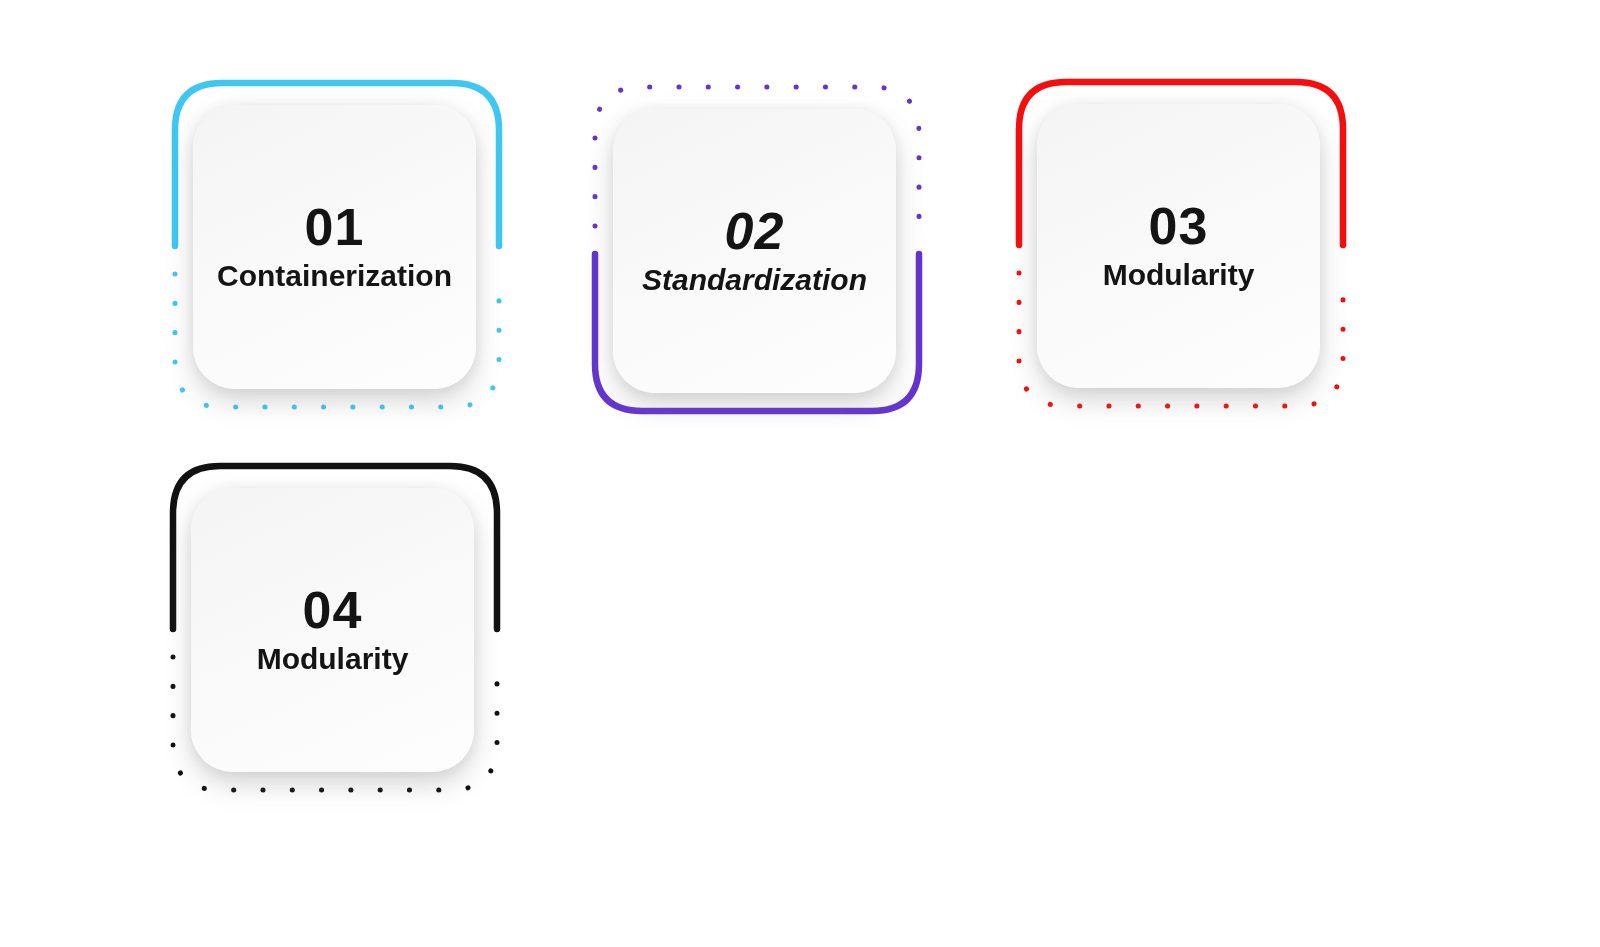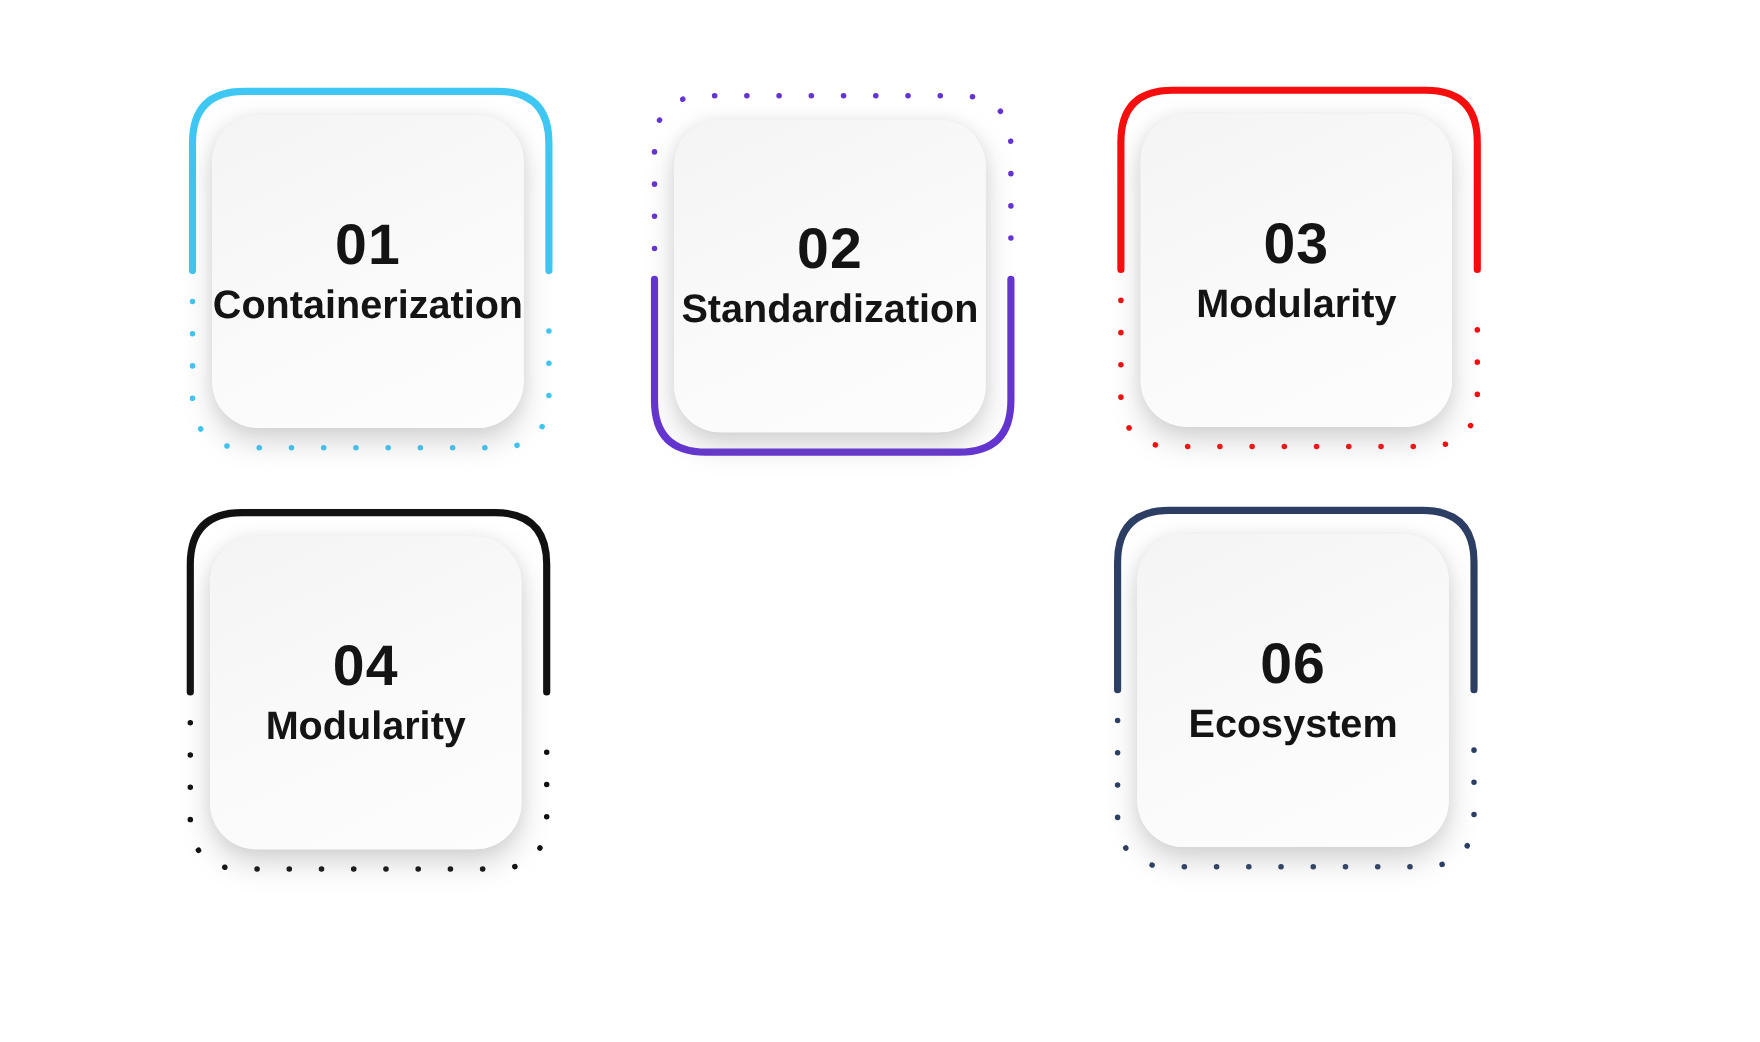--- a/index.html
+++ b/index.html
@@ -6,21 +6,21 @@
   body{
     width:1600px;height:947px;
     background:#ffffff;
     font-family:"Liberation Sans", sans-serif;
     position:relative;
     overflow:hidden;
   }
   .canvas{position:absolute;inset:0;}
   .card{position:absolute;width:330px;height:330px;}
   .pos-1{left:172px;top:80px;}
-  .pos-2{left:592px;top:84px;}
+  .pos-2{left:592px;top:84px;font-style:italic;}
   .pos-3{left:1016px;top:79px;}
   .pos-4{left:170px;top:463px;text-align:center;}
   .pos-5{left:591px;top:465px;}
   .pos-6{left:1013px;top:461px;}
   .frame{
     position:absolute;left:0;top:0;width:330px;height:330px;
     overflow:visible;
   }
   .frame path{fill:none;}
   .frame .solid{stroke-width:6.5;stroke-linecap:round;}
@@ -30,21 +30,21 @@
     border-radius:42px;
     background:linear-gradient(155deg,#f4f4f4 0%,#fafafa 55%,#fdfdfd 100%);
     box-shadow:0 12px 26px rgba(125,125,125,0.32), 0 0 14px rgba(0,0,0,0.06);
     display:flex;flex-direction:column;align-items:center;justify-content:center;
   }
   .num{
     font-size:52px;font-weight:700;color:#141414;line-height:1.05;
     letter-spacing:1px;
   }
   .label{
-    font-size:36px;font-weight:700;color:#141414;line-height:1.2;
+    font-size:30px;font-weight:700;color:#141414;line-height:1.2;
     margin-top:4px;white-space:nowrap;
   }
 </style>
 </head>
 <body>
 
 <div class="canvas">
 
   <div class="card pos-1">
     <svg class="frame" viewBox="0 0 330 330">
@@ -84,24 +84,14 @@
       <path class="solid" d="M3 166 L3 50 Q3 3 50 3 L280 3 Q327 3 327 50 L327 166" stroke="#111111"></path>
       <path class="dots" d="M3 194 L3 280 Q3 327 50 327 L280 327 Q327 327 327 280 L327 194" stroke="#111111"></path>
     </svg>
     <div class="tile">
       <div class="num">04</div>
       <div class="label">Modularity</div>
     </div>
   </div>
 
 
-  <div class="card pos-6">
-    <svg class="frame" viewBox="0 0 330 330">
-      <path class="solid" d="M3 166 L3 50 Q3 3 50 3 L280 3 Q327 3 327 50 L327 166" stroke="#2C3E64"></path>
-      <path class="dots" d="M3 194 L3 280 Q3 327 50 327 L280 327 Q327 327 327 280 L327 194" stroke="#2C3E64"></path>
-    </svg>
-    <div class="tile">
-      <div class="num">06</div>
-      <div class="label">Ecosystem</div>
-    </div>
-  </div>
 
 </div>
 
 </body></html>

